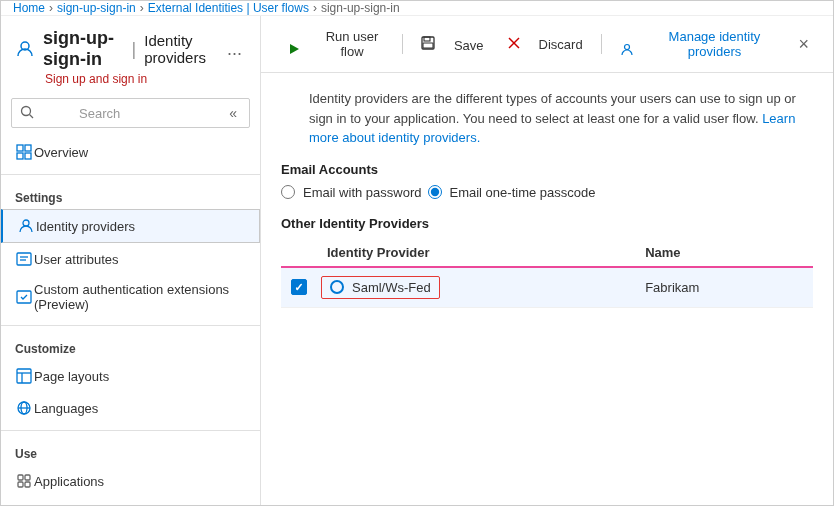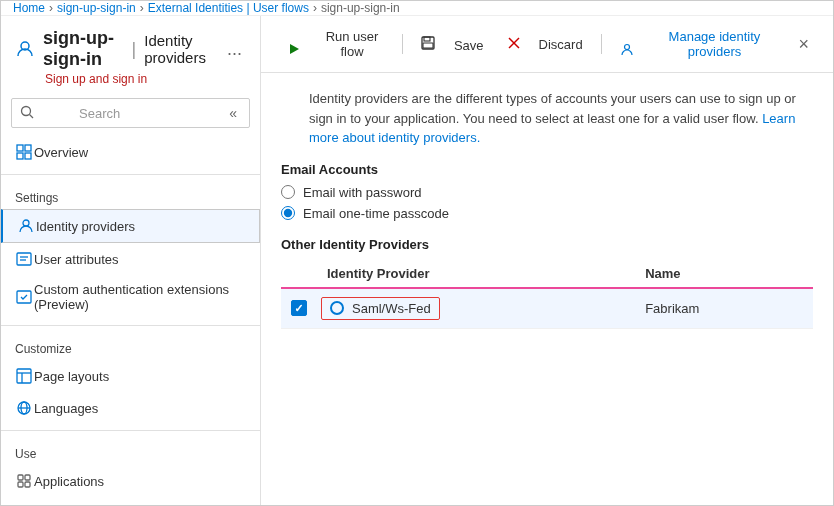--- a/index.html
+++ b/index.html
@@ -23,40 +23,40 @@
     .sidebar-title-icon { width: 24px; height: 24px; display: flex; align-items: center; justify-content: center; color: #0078d4; }
 
     .search-box { margin: 8px 10px; display: flex; align-items: center; border: 1px solid #ccc; border-radius: 2px; padding: 4px 8px; gap: 6px; }
     .search-box input { border: none; outline: none; font-size: 13px; width: 100%; color: #333; margin-left: 39px; }
     .search-box input::placeholder { color: #999; }
     .collapse-btn { margin-left: auto; cursor: pointer; color: #666; font-size: 14px; padding: 2px 4px; }
 
     .nav-item { display: flex; align-items: center; gap: 1px; padding: 7px 14px; cursor: pointer; font-size: 13px; color: #333; }
     .nav-item.active-selected { background: #f0f6ff; border: 1px solid #c8c8c8; border-left: 2px solid #0078d4; }
     .nav-icon { width: 18px; height: 18px; display: flex; align-items: center; justify-content: center; flex-shrink: 0; }
-    .section-label { padding: 10px 14px 4px 14px; font-size: 12px; font-weight: 400; color: #444; }
+    .section-label { padding: 10px 14px 4px 14px; font-size: 12px; font-weight: 700; color: #444; }
     .divider { border-top: 1px solid #e0e0e0; margin: 6px 0; }
 
     
     .content { flex: 1; display: flex; flex-direction: column; overflow: hidden; }
 
     
     .content-toolbar { display: flex; align-items: center; padding: 8px 16px; border-bottom: 1px solid #e0e0e0; gap: 4px; background: #fff; }
     .toolbar-btn { display: flex; align-items: flex-end; gap: 19px; padding: 5px 10px; border: none; background: transparent; cursor: pointer; font-size: 13px; color: #333; border-radius: 2px; }
     .toolbar-divider { width: 1px; height: 20px; background: #ccc; margin: 0 4px; }
     .toolbar-btn.manage { margin-left: auto; color: #0078d4; }
 
     
     .content-body { padding: 16px 20px; overflow-y: auto; flex: 1; }
     .info-text { font-size: 13px; color: #444; line-height: 1.5; margin-bottom: 14px; margin-left: 28px; }
     .info-text a { color: #0078d4; text-decoration: none; }
 
     .section-title { font-size: 13px; font-weight: 600; color: #222; margin-bottom: 8px; }
 
-    .radio-group { display: flex; flex-direction: column; gap: 6px; margin-bottom: 16px; }
+    .radio-group { display: flex; flex-direction: row; gap: 6px; margin-bottom: 16px; }
     .radio-item { display: flex; align-items: center; gap: 8px; font-size: 13px; }
     .radio-item input[type="radio"] { accent-color: #0078d4; width: 14px; height: 14px; }
 
     
     .identity-table { width: 100%; border-collapse: collapse; margin-top: 4px; }
     .identity-table th { text-align: left; font-size: 13px; font-weight: 600; padding: 6px 10px; color: #333; border-bottom: 2px solid #ec4899; }
     .identity-table td { padding: 8px 10px; font-size: 13px; color: #333; border-bottom: 1px solid #f0f0f0; }
 
     .table-row-selected td { background: #f0f6ff; }
 

